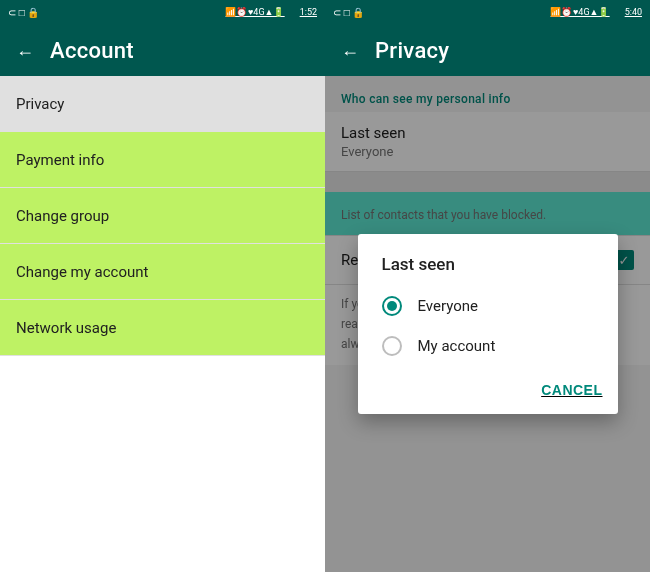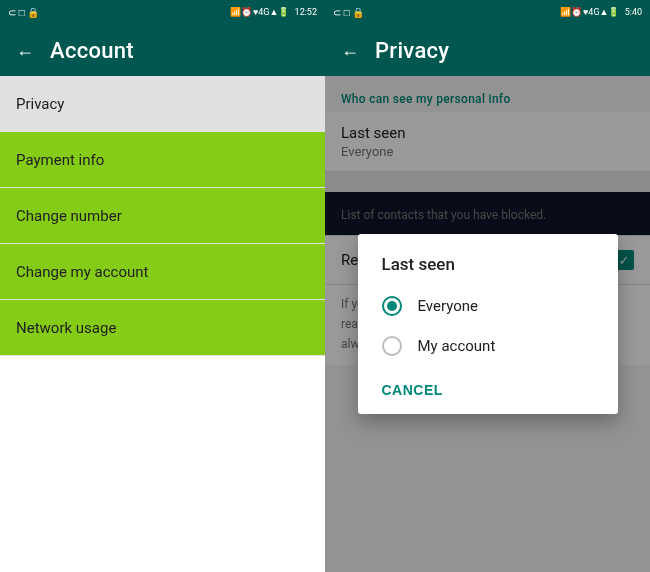--- a/index.html
+++ b/index.html
@@ -34,22 +34,23 @@
 
     .status-bar-left {
       display: flex;
       align-items: center;
       gap: 4px;
     }
 
     .status-bar-right {
       display: flex;
       align-items: flex-start;
-      gap: 5px;
+      gap: 15px;
       font-size: 9px;
+      text-decoration: underline;
     }
 
     .toolbar {
       height: 52px;
       background: #00574f;
       display: flex;
       align-items: center;
       padding: 0 16px;
       gap: 16px;
     }
@@ -73,21 +74,21 @@
       margin-top: 0;
     }
 
     .menu-item {
       height: 56px;
       display: flex;
       align-items: center;
       padding: 0 16px;
       border-bottom: 1px solid #e0e0e0;
       cursor: pointer;
-      background: #84cc16;
+      background: #bef264;
     }
 
     .menu-item:first-child {
       background: #e8e8e8;
     }
 
     .menu-item-text {
       font-size: 15px;
       color: #212121;
     }
@@ -200,38 +201,40 @@
       background: #00897b;
     }
 
     .radio-label {
       font-size: 15px;
       color: #212121;
     }
 
     .dialog-actions {
       display: flex;
-      padding: 8px 12px 8px;
+      justify-content: flex-end;
+      padding: 8px 3px 8px;
+      text-decoration: underline;
     }
 
     .dialog-btn {
       padding: 8px 12px;
       font-size: 14px;
       font-weight: 600;
       color: #00897b;
       background: transparent;
       border: none;
       cursor: pointer;
       letter-spacing: 0.5px;
       text-transform: uppercase;
     }
 
     .blocked-item {
       padding: 12px 16px;
-      background: #0f172a;
+      background: #5eead4;
       border-bottom: 1px solid #e0e0e0;
     }
 
     .blocked-text {
       font-size: 12px;
       color: #757575;
     }
 
     .read-receipts-item {
       display: flex;
@@ -274,38 +277,38 @@
 <body>
 
 <div class="left-panel">
 
   <div class="status-bar">
     <div class="status-bar-left">
       <span>⊂ □ 🔒</span>
     </div>
     <div class="status-bar-right">
       <span>📶⏰♥4G▲🔋</span>
-      <span>12:52</span>
+      <span>1:52</span>
     </div>
   </div>
 
   <div class="toolbar">
     <span class="back-arrow">←</span>
     <span class="toolbar-title">Account</span>
   </div>
 
   <div class="menu-list">
     <div class="menu-item" style="background:#e0e0e0;">
       <span class="menu-item-text">Privacy</span>
     </div>
     <div class="menu-item">
       <span class="menu-item-text">Payment info</span>
     </div>
     <div class="menu-item">
-      <span class="menu-item-text">Change number</span>
+      <span class="menu-item-text">Change group</span>
     </div>
     <div class="menu-item">
       <span class="menu-item-text">Change my account</span>
     </div>
     <div class="menu-item">
       <span class="menu-item-text">Network usage</span>
     </div>
   </div>
 </div>
 

